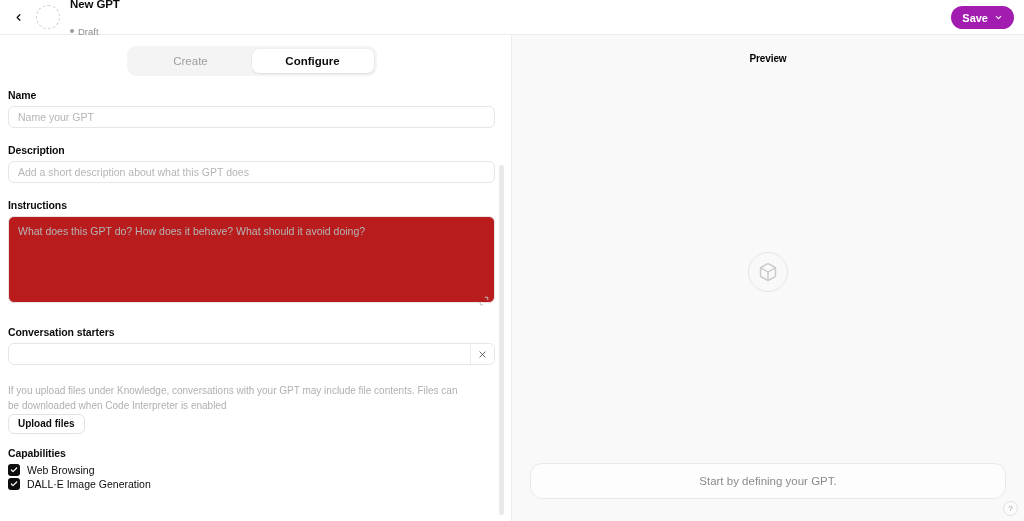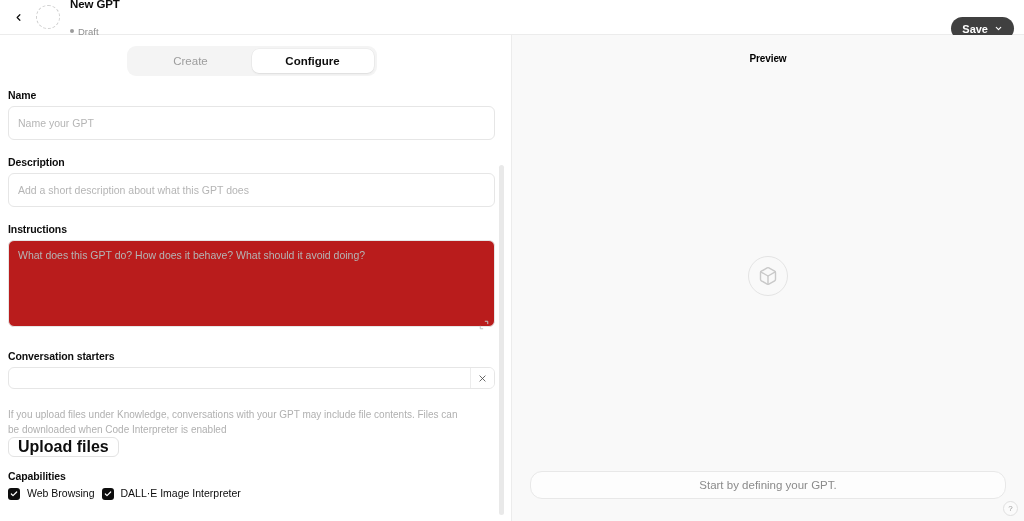--- a/index.html
+++ b/index.html
@@ -39,23 +39,23 @@
     flex: none;
   }
   .title-block { margin-left: 10px; display: flex; flex-direction: column; justify-content: center; gap: 16px; }
   .gpt-title { font-size: 11.5px; font-weight: 700; line-height: 12px; letter-spacing: -0.1px; color: #0d0d0d; }
   .status-row { display: flex; align-items: center; gap: 4px; }
   .status-dot { width: 4px; height: 4px; border-radius: 50%; background: #9b9b9b; display: inline-block; }
   .status-text { font-size: 9.5px; color: #8e8e8e; line-height: 11px; }
 
   .save-btn {
     position: absolute;
-    right: 10px; top: 17px;
+    right: 10px; top: 6px;
     height: 23px;
-    background: #404040;
+    background: #a21caf;
     border-radius: 99px;
     color: #ffffff;
     font-size: 11px;
     font-weight: 600;
     display: flex;
     align-items: center;
     gap: 6px;
     padding: 0 11px;
     cursor: pointer;
     border: none;
@@ -105,21 +105,21 @@
   .field { padding: 0 0 0 0; }
   .label {
     font-size: 10.5px;
     font-weight: 700;
     color: #0d0d0d;
     margin-bottom: 5px;
     letter-spacing: -0.1px;
   }
   .input {
     width: 100%;
-    height: 34px;
+    height: 22px;
     border: 1px solid #e6e6e6;
     border-radius: 6px;
     font-size: 10.5px;
     color: #0d0d0d;
     padding: 0 9px;
     background: #fff;
     font-family: inherit;
     outline: none;
   }
   .input::placeholder { color: #b5b5b5; }
@@ -187,29 +187,29 @@
     max-width: 450px;
     margin-bottom: 0;
   }
   .upload-btn {
     display: inline-flex;
     align-items: center;
     height: 20px;
     border: 1px solid #e3e3e3;
     border-radius: 6px;
     padding: 0 9px;
-    font-size: 16px;
+    font-size: 10px;
     font-weight: 700;
     background: #fff;
     color: #0d0d0d;
     cursor: pointer;
     font-family: inherit;
   }
 
-  .caps-list { display: flex; flex-direction: row; gap: 7px; }
+  .caps-list { display: flex; flex-direction: column; gap: 1px; }
   .cap-row { display: flex; align-items: center; gap: 7px; cursor: pointer; }
   .cb {
     width: 12px; height: 12px;
     border-radius: 3px;
     background: #0d0d0d;
     display: flex; align-items: center; justify-content: center;
     flex: none;
   }
   .cb svg { display: block; }
   .cap-label { font-size: 10.5px; color: #0d0d0d; line-height: 13px; }
@@ -256,21 +256,21 @@
   }
   .cube-circle {
     width: 40px; height: 40px;
     border-radius: 50%;
     border: 1px solid #e4e4e4;
     display: flex; align-items: center; justify-content: center;
     color: #c9c9c9;
   }
   .composer-wrap { padding: 0 18px 22px 18px; }
   .composer {
-    height: 28px;
+    height: 36px;
     border: 1px solid #e8e8e8;
     border-radius: 12px;
     background: #fdfdfd;
     display: flex;
     align-items: center;
     justify-content: center;
     font-size: 11.5px;
     color: #8b8b8b;
     cursor: text;
   }
@@ -393,21 +393,21 @@
                   </svg>
               </span>
               <span class="cap-label">Web Browsing</span>
             </div>
             <div class="cap-row">
               <span class="cb">
                 <svg width="8" height="8" viewBox="0 0 24 24" fill="none" stroke="#ffffff" stroke-width="3.6" stroke-linecap="round" stroke-linejoin="round">
                     <polyline points="20 6 9 17 4 12"></polyline>
                   </svg>
               </span>
-              <span class="cap-label">DALL·E Image Interpreter</span>
+              <span class="cap-label">DALL·E Image Generation</span>
             </div>
           </div>
         </div>
 
       </div>
 
       <div class="scrollbar-track"></div>
     </div>
 
     <div class="right">

